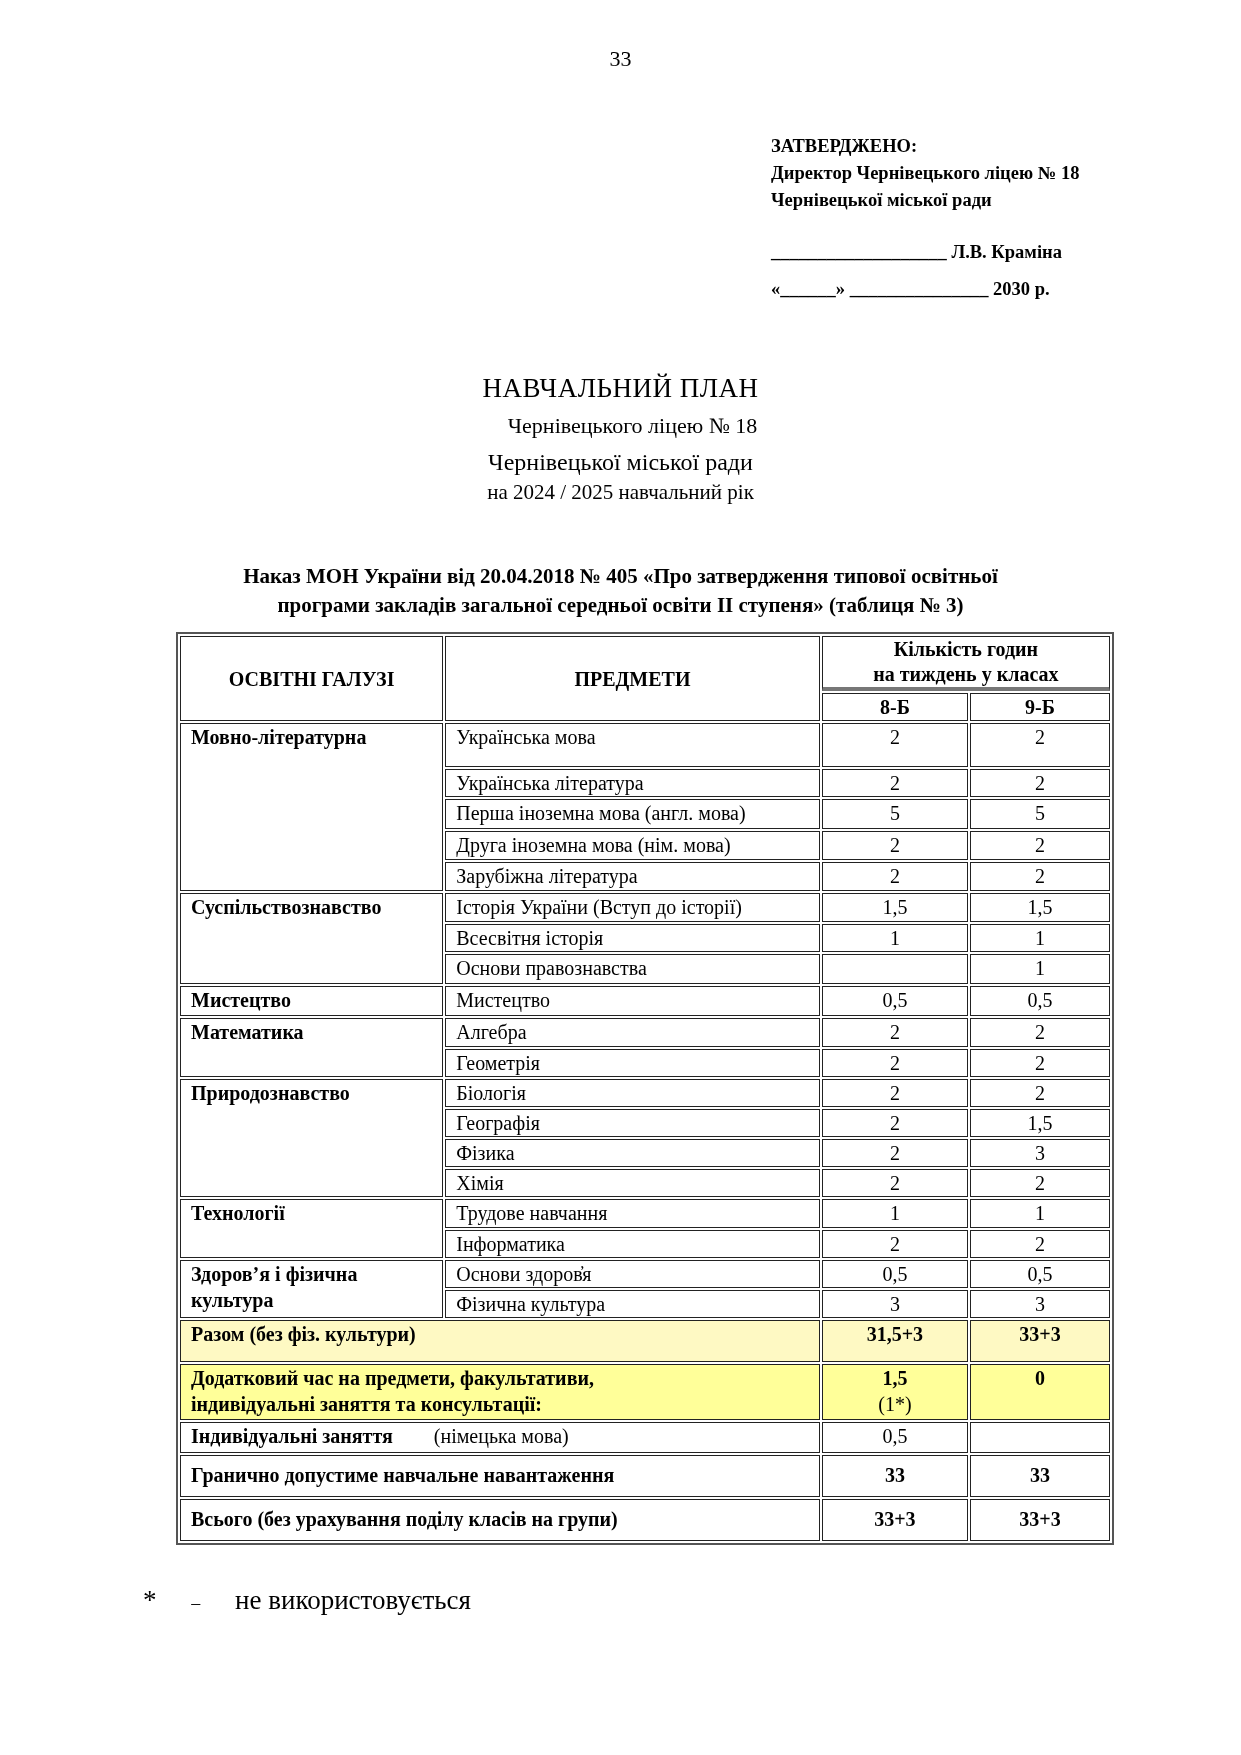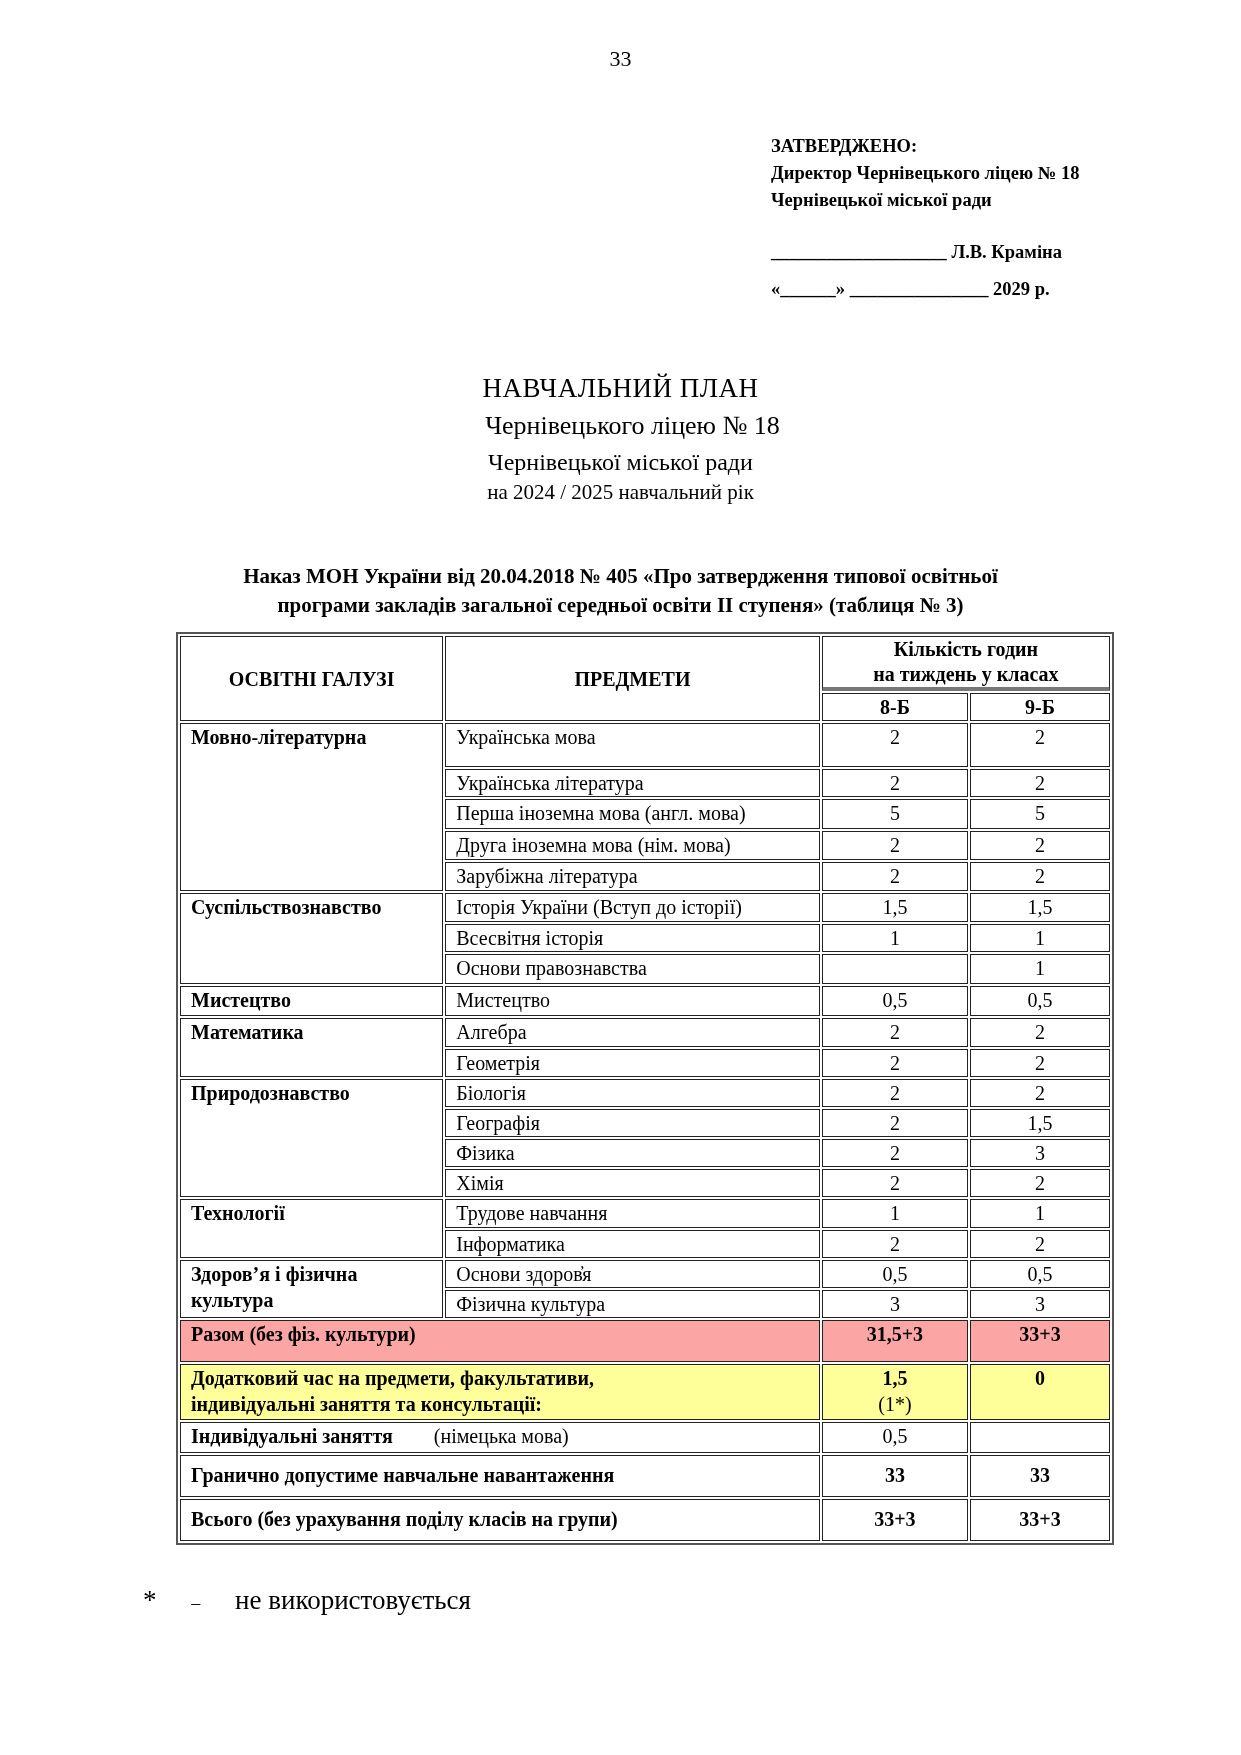--- a/index.html
+++ b/index.html
@@ -4,51 +4,51 @@
 <style>
   html, body { margin: 0; padding: 0; background: #ffffff; }
   body { width: 1241px; height: 1755px; position: relative; font-family: "Liberation Serif", "DejaVu Serif", serif; color: #000; overflow: hidden; }
   .abs { position: absolute; }
   .page-num { left: 0; width: 1241px; top: 46px; text-align: center; font-size: 22px; }
   .approve { left: 771px; top: 133px; font-size: 18.5px; font-weight: bold; line-height: 27px; }
   .approve div { white-space: nowrap; }
   .approve .gap { height: 25px; }
   .titles { left: 0; width: 1241px; top: 370px; text-align: center; font-weight: normal; }
   .t1 { font-size: 27px; line-height: 36px; letter-spacing: 0.5px; }
-  .t2 { font-size: 26px; line-height: 40px; margin-left: 24px; }
+  .t2 { font-size: 22px; line-height: 40px; margin-left: 24px; }
   .t3 { font-size: 24px; line-height: 32px; }
   .t4 { font-size: 21px; line-height: 28px; }
   .t5 { font-size: 21px; line-height: 28px; }
   .order { left: 0; width: 1241px; top: 562px; text-align: center; font-weight: bold; font-size: 21px; line-height: 29px; }
   table.plan { position: absolute; left: 176px; top: 632px; width: 938px; border-collapse: separate; border-spacing: 2px; border: 2px solid #555; background: #fff; font-size: 20px; }
   table.plan td { border: 1px solid #222; padding: 0 10px; vertical-align: top; line-height: 26px; }
   .c1 { width: 244px; }
   .c2 { width: 365px; }
   .c3 { width: 128px; text-align: center; }
   .c4 { width: 122px; text-align: center; }
   .hdr { font-weight: bold; text-align: center; vertical-align: middle !important; }
   .bold { font-weight: bold; }
   .num { text-align: center; }
-  .blue td { background: #fca5a5; }
+  .blue td { background: #fef9c3; }
   .yellow td { background: #ffff99; }
   .footnote { left: 143px; top: 1585px; font-size: 27px; white-space: nowrap; }
   .footnote span { display: inline-block; }
 </style>
 </head>
 <body>
 
 <div class="abs page-num">33</div>
 
 <div class="abs approve">
   <div>ЗАТВЕРДЖЕНО:</div>
   <div>Директор Чернівецького ліцею № 18</div>
   <div>Чернівецької міської ради</div>
   <div class="gap"></div>
   <div style="margin-top:0px;">___________________ Л.В. Краміна</div>
-  <div style="margin-top:10px;">«______» _______________ 2029 р.</div>
+  <div style="margin-top:10px;">«______» _______________ 2030 р.</div>
 </div>
 
 <div class="abs titles">
   <div class="t1">НАВЧАЛЬНИЙ  ПЛАН</div>
   <div class="t2">Чернівецького ліцею № 18</div>
   <div class="t3">Чернівецької міської ради</div>
   <div class="t4">на 2024 / 2025 навчальний рік</div>
 </div>
 
 <div class="abs order">

